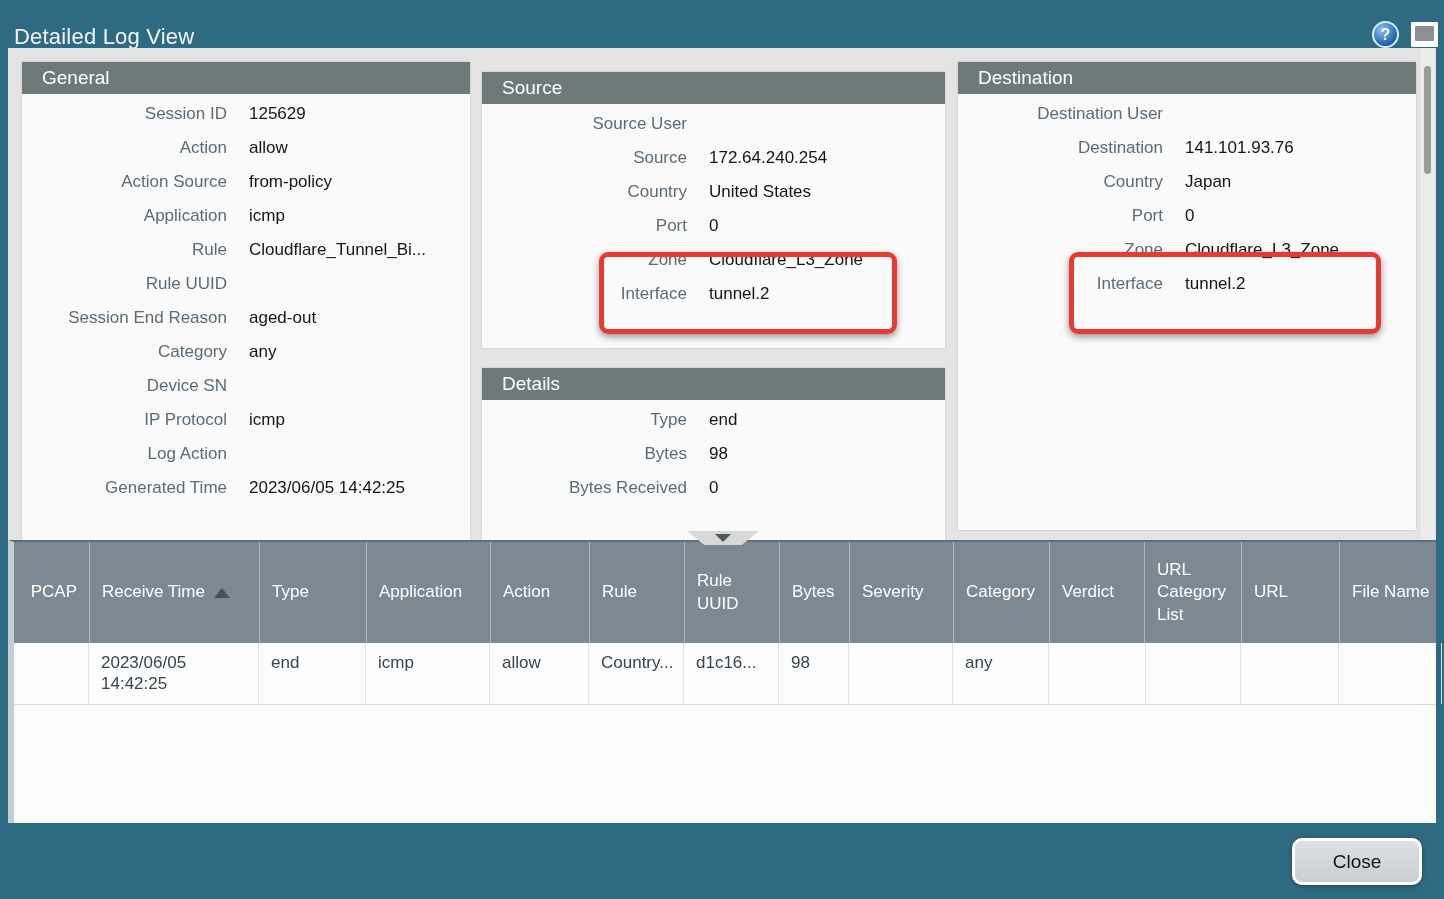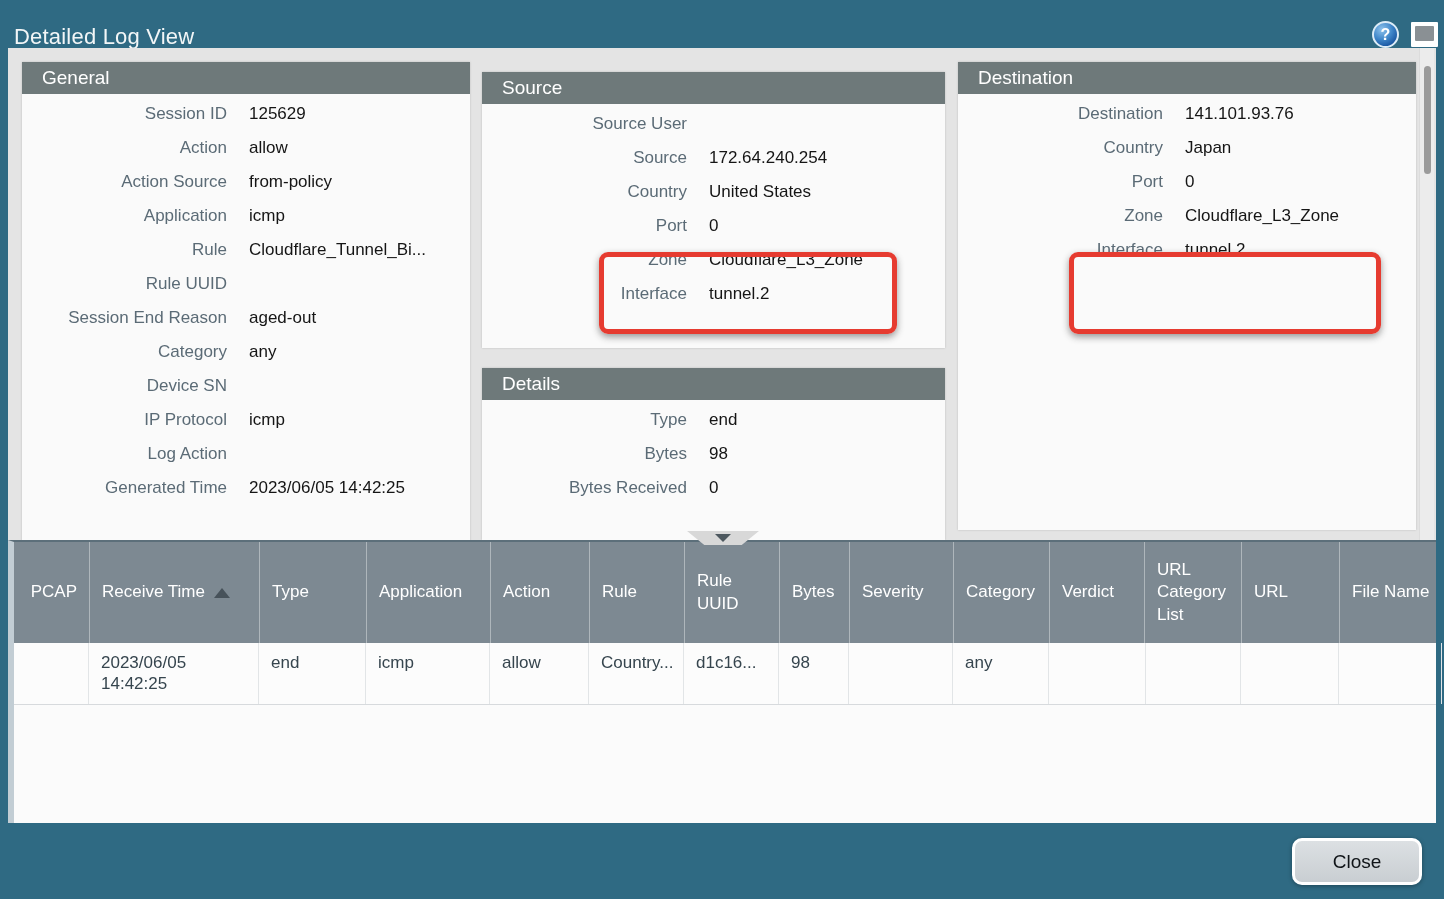--- a/index.html
+++ b/index.html
@@ -206,20 +206,24 @@
           <div class="plabel">Bytes Received</div>
           <div class="pvalue">0</div>
         </div>
       </div>
   </div>
   <div class="panel panel-destination">
     <div class="pheader">
         <span class="ptitle">Destination</span>
       </div>
     <div class="pbody">
+        <div class="prow">
+          <div class="plabel">Destination User</div>
+          <div class="pvalue"></div>
+        </div>
         <div class="prow">
           <div class="plabel">Destination</div>
           <div class="pvalue">141.101.93.76</div>
         </div>
         <div class="prow">
           <div class="plabel">Country</div>
           <div class="pvalue">Japan</div>
         </div>
         <div class="prow">
           <div class="plabel">Port</div>

